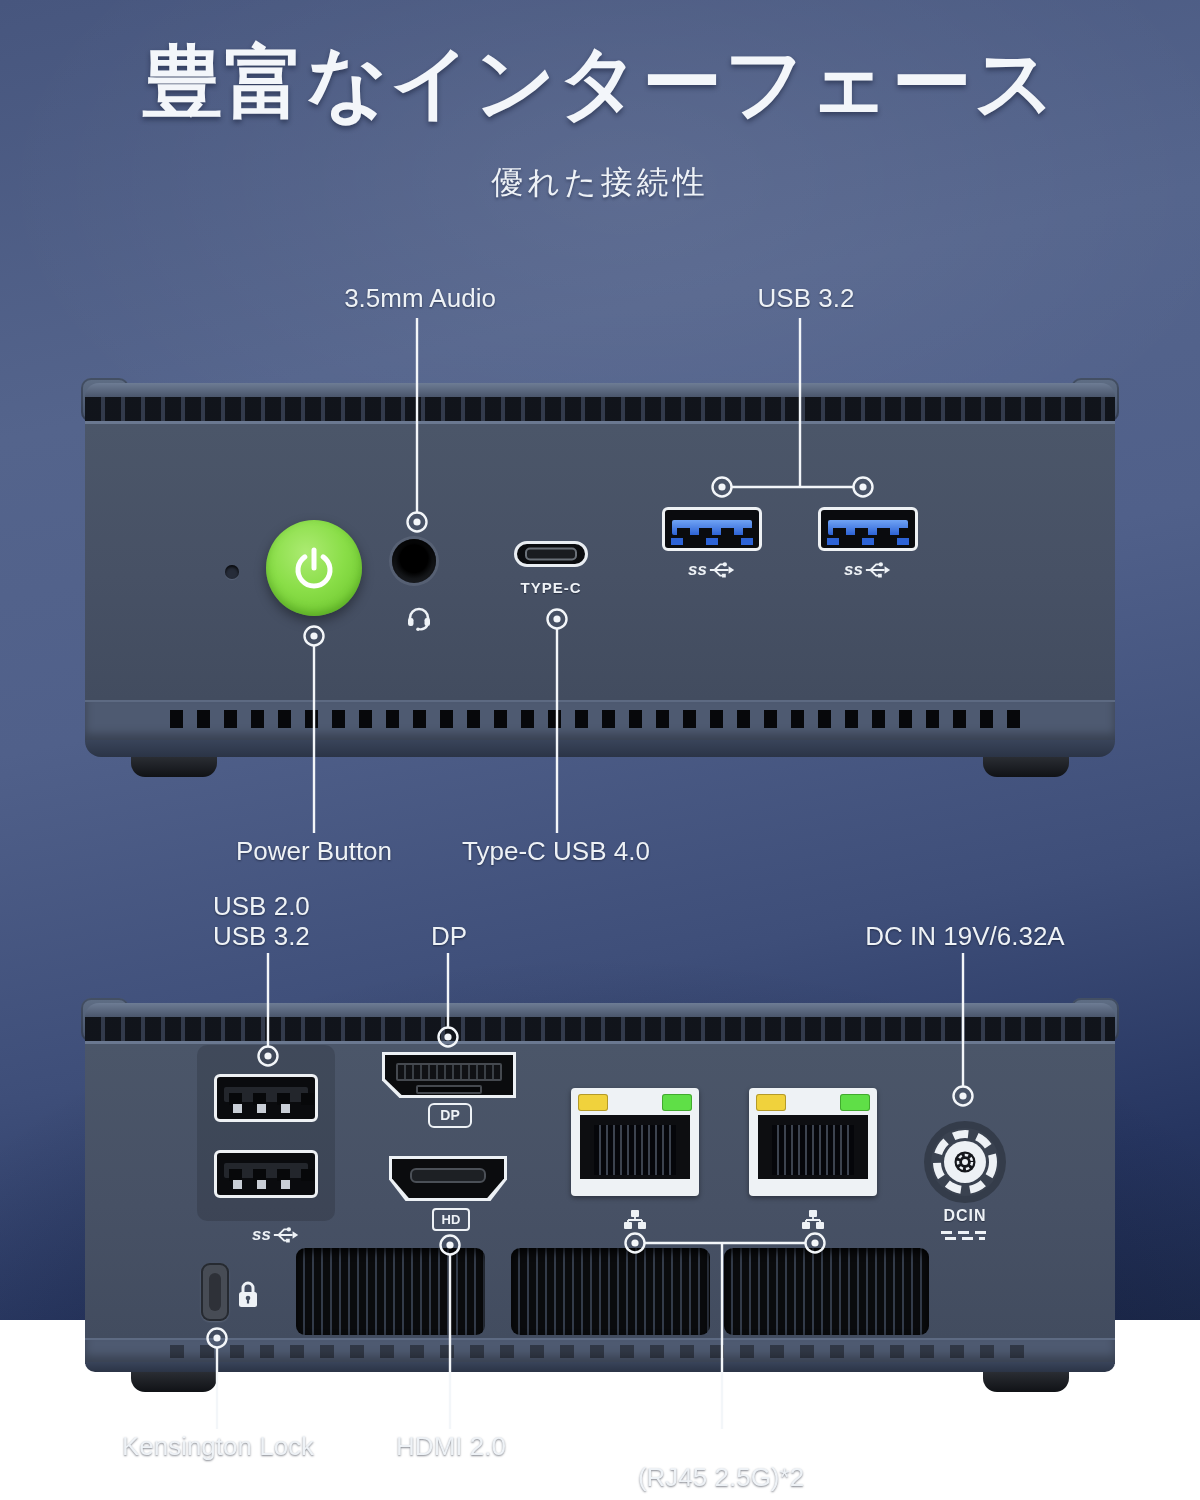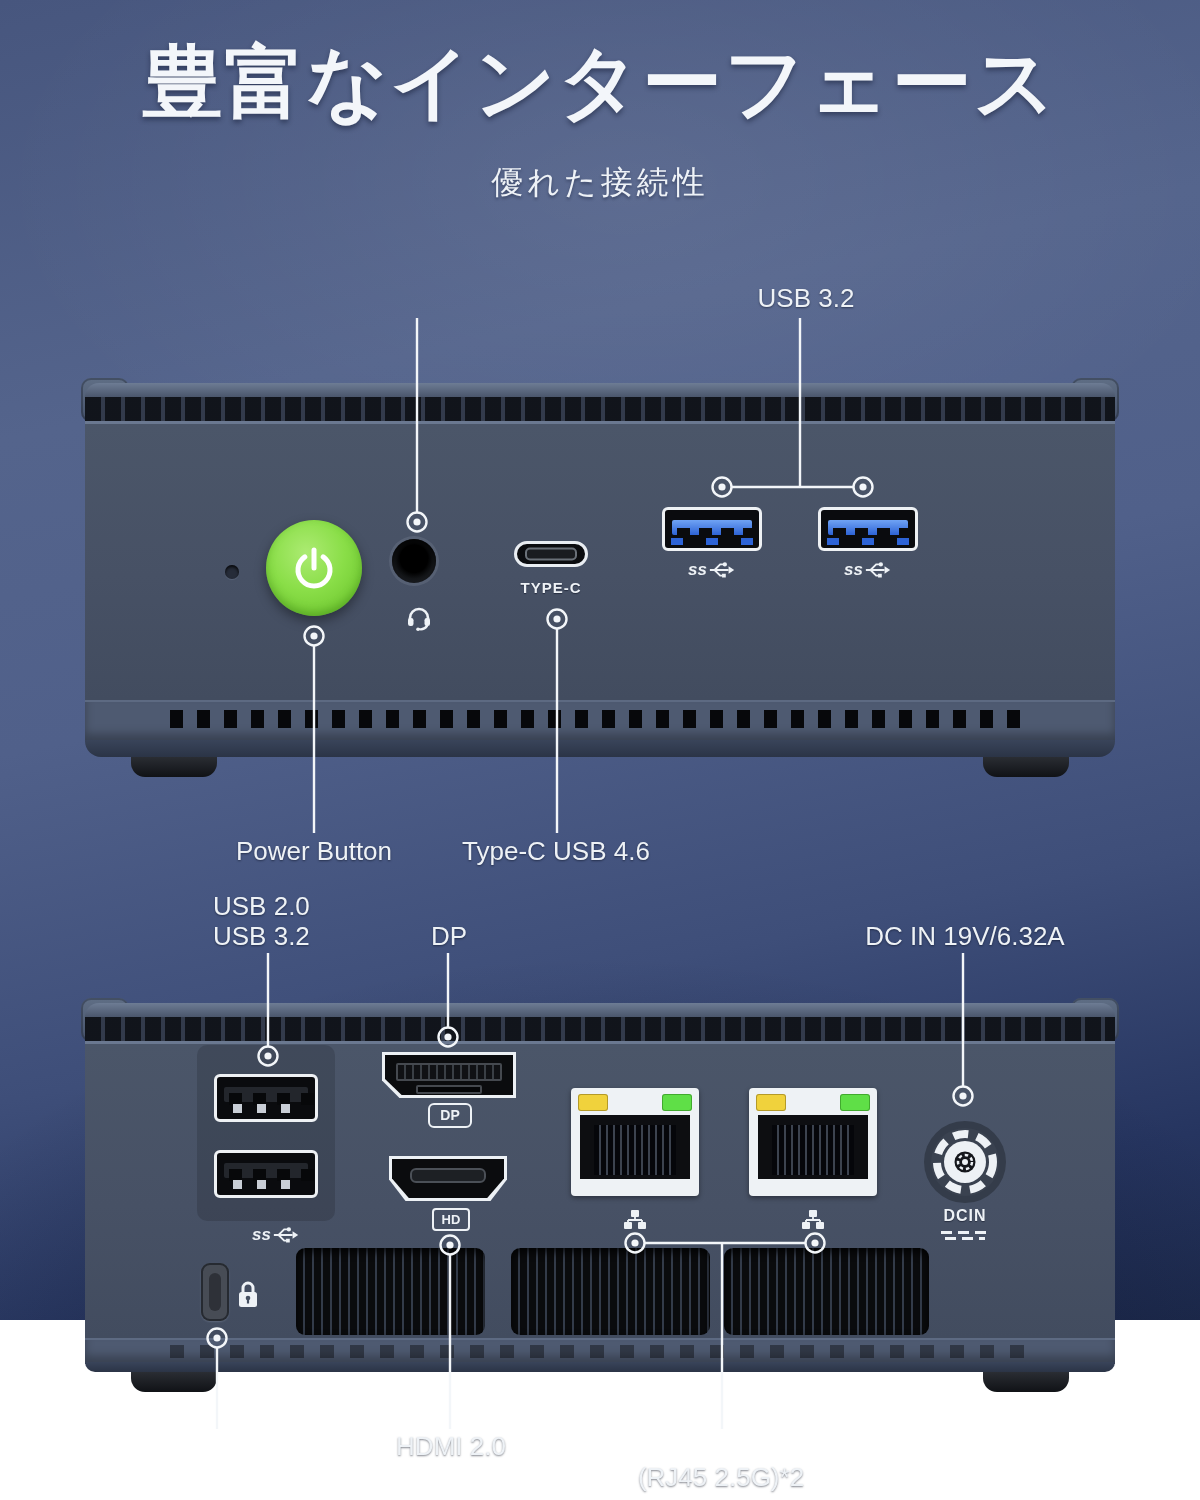--- a/index.html
+++ b/index.html
@@ -130,28 +130,30 @@
   .overlay .dot{fill:#f3f6f9;}
 </style>
 </head>
 <body>
 
 <div class="stage">
 
   <div class="title">豊富なインターフェース</div>
   <div class="subtitle">優れた接続性</div>
 
+  <div class="label" style="left:290px;top:283px;width:260px;">3.5mm Audio</div>
   <div class="label" style="left:716px;top:283px;width:180px;">USB 3.2</div>
   <div class="label" style="left:184px;top:836px;width:260px;">Power Button</div>
-  <div class="label" style="left:416px;top:836px;width:280px;">Type-C USB 4.6</div>
+  <div class="label" style="left:416px;top:836px;width:280px;">Type-C USB 4.0</div>
 
   <div class="label left" style="left:213px;top:891px;">USB 2.0</div>
   <div class="label left" style="left:213px;top:921px;">USB 3.2</div>
   <div class="label" style="left:399px;top:921px;width:100px;">DP</div>
   <div class="label" style="left:815px;top:921px;width:300px;">DC IN 19V/6.32A</div>
+  <div class="label" style="left:68px;top:1431px;width:300px;">Kensington Lock</div>
   <div class="label" style="left:351px;top:1431px;width:200px;">HDMI 2.0</div>
   <div class="label" style="left:571px;top:1462px;width:300px;">(RJ45 2.5G)*2</div>
 
   <div class="device dev-front">
     <div class="tab tl"></div>
     <div class="tab tr"></div>
     <div class="rim"></div>
     <div class="ventstrip"></div>
     <div class="liteline"></div>
     <div class="face"></div>

